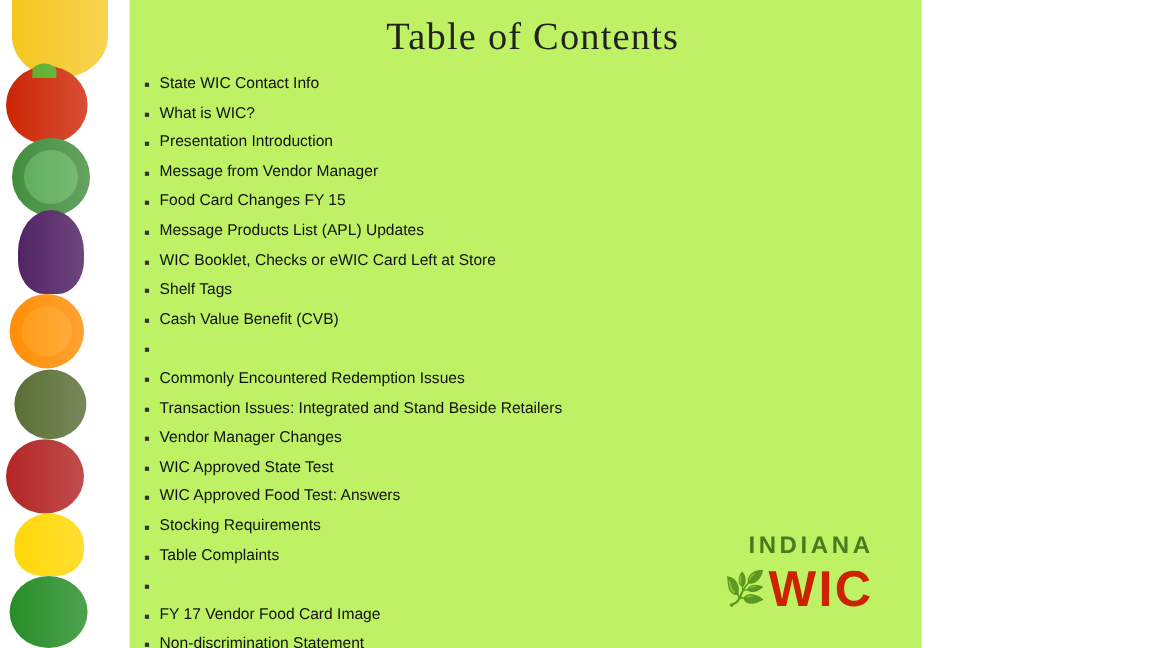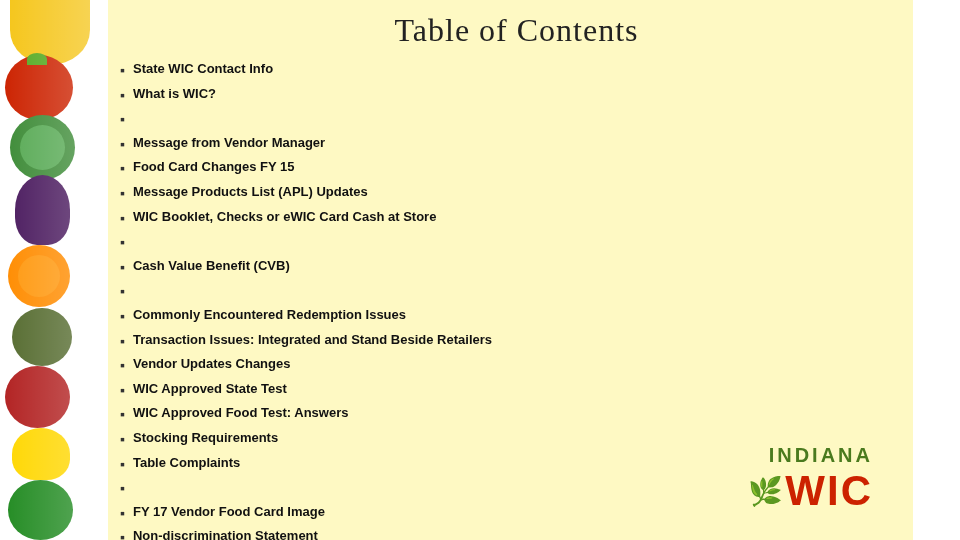--- a/index.html
+++ b/index.html
@@ -7,24 +7,24 @@
     body {
       width: 960px;
       height: 540px;
       overflow: hidden;
       background: #fff;
       font-family: Georgia, 'Times New Roman', serif;
       position: relative;
     }
 
     .slide {
-      width: 913px;
+      width: 768px;
       height: 540px;
       position: relative;
-      background: #fef9c3;
+      background: #bef264;
     }
 
     
     .title {
       position: absolute;
       top: 12px;
       left: 120px;
       right: 0;
       text-align: center;
       font-size: 32px;
@@ -57,21 +57,20 @@
       color: #333;
       margin-right: 8px;
       margin-top: 1px;
       font-size: 14px;
       flex-shrink: 0;
       font-weight: bold;
     }
 
     .item-text {
       flex: 1;
-      font-weight: bold;
     }
 
     
     .left-strip {
       position: absolute;
       left: 0;
       top: 0;
       width: 108px;
       height: 540px;
       background: #fff;
@@ -158,58 +157,60 @@
   <div class="toc-item">
         <span class="bullet">▪</span>
         <span class="item-text">State WIC Contact Info</span>
       </div>
       <div class="toc-item">
         <span class="bullet">▪</span>
         <span class="item-text">What is WIC?</span>
       </div>
       <div class="toc-item">
         <span class="bullet">▪</span>
+        <span class="item-text">Presentation Introduction</span>
       </div>
       <div class="toc-item">
         <span class="bullet">▪</span>
         <span class="item-text">Message from Vendor Manager</span>
       </div>
       <div class="toc-item">
         <span class="bullet">▪</span>
         <span class="item-text">Food Card Changes FY 15</span>
       </div>
       <div class="toc-item">
         <span class="bullet">▪</span>
         <span class="item-text">Message Products List (APL) Updates</span>
       </div>
       <div class="toc-item">
         <span class="bullet">▪</span>
-        <span class="item-text">WIC Booklet, Checks or eWIC Card Cash at Store</span>
-      </div>
-      <div class="toc-item">
-        <span class="bullet">▪</span>
+        <span class="item-text">WIC Booklet, Checks or eWIC Card Left at Store</span>
+      </div>
+      <div class="toc-item">
+        <span class="bullet">▪</span>
+        <span class="item-text">Shelf Tags</span>
       </div>
       <div class="toc-item">
         <span class="bullet">▪</span>
         <span class="item-text">Cash Value Benefit (CVB)</span>
       </div>
       <div class="toc-item">
         <span class="bullet">▪</span>
       </div>
       <div class="toc-item">
         <span class="bullet">▪</span>
         <span class="item-text">Commonly Encountered Redemption Issues</span>
       </div>
       <div class="toc-item">
         <span class="bullet">▪</span>
         <span class="item-text">Transaction Issues: Integrated and Stand Beside Retailers</span>
       </div>
       <div class="toc-item">
         <span class="bullet">▪</span>
-        <span class="item-text">Vendor Updates Changes</span>
+        <span class="item-text">Vendor Manager Changes</span>
       </div>
       <div class="toc-item">
         <span class="bullet">▪</span>
         <span class="item-text">WIC Approved State Test</span>
       </div>
       <div class="toc-item">
         <span class="bullet">▪</span>
         <span class="item-text">WIC Approved Food Test: Answers</span>
       </div>
       <div class="toc-item">

